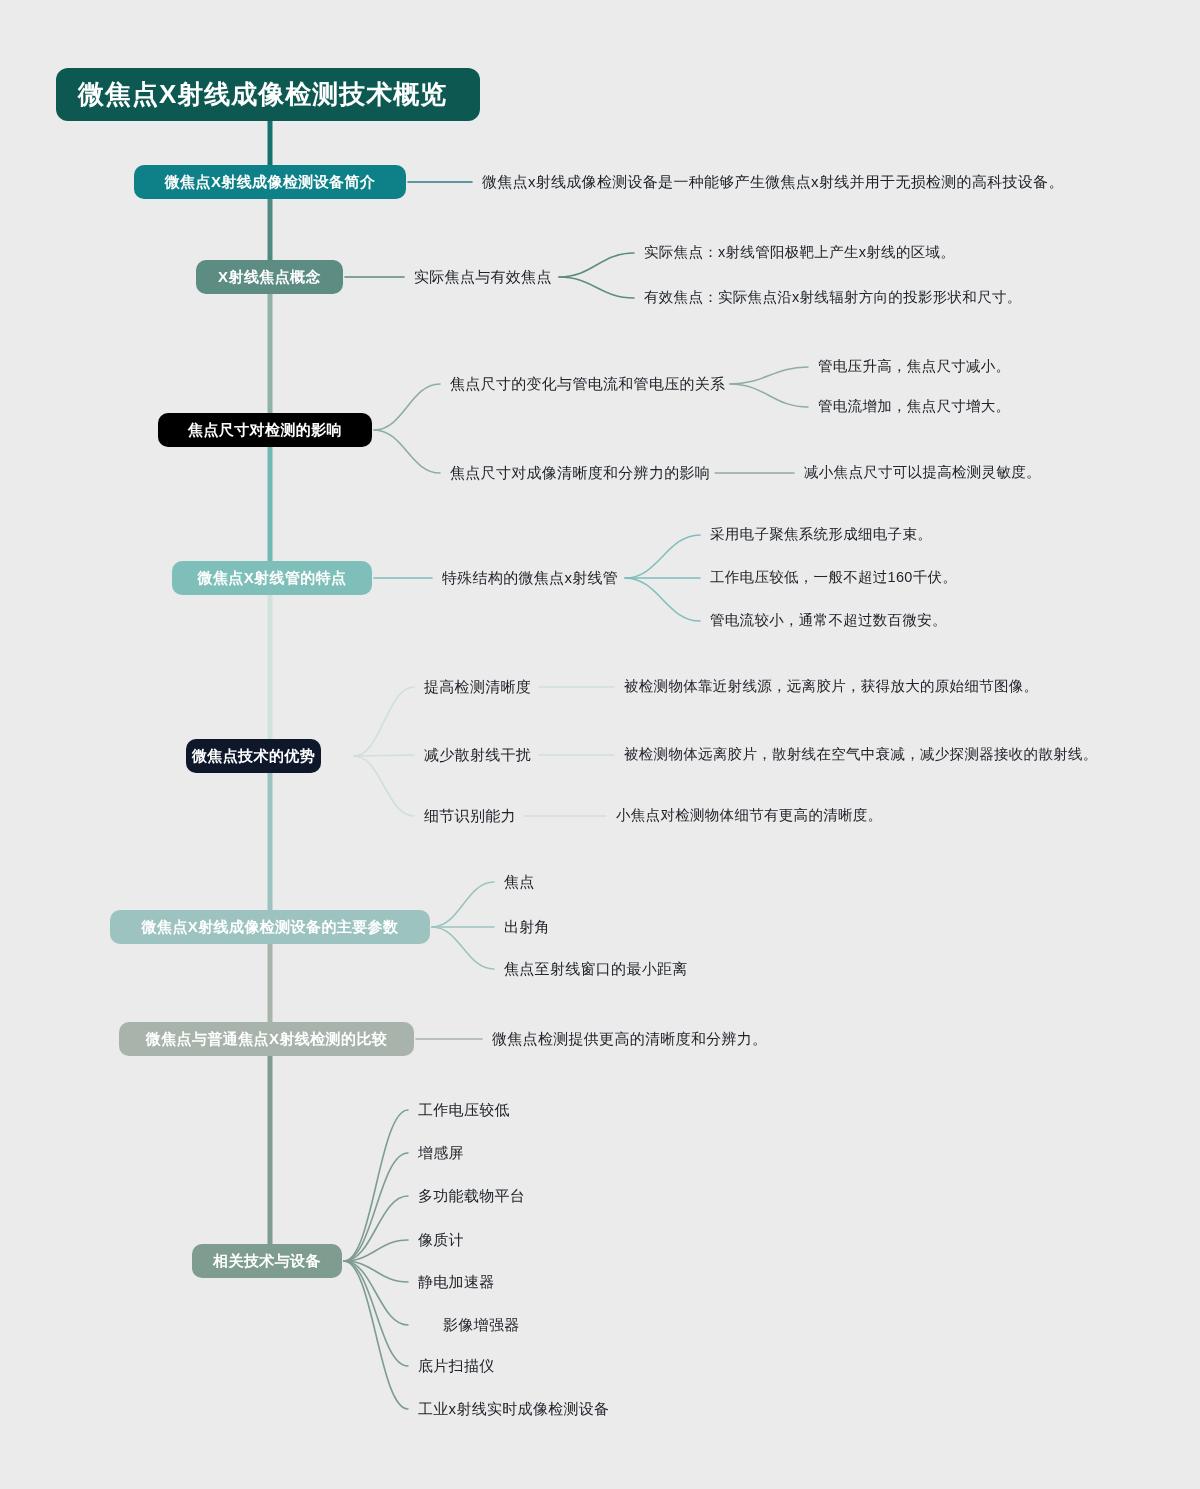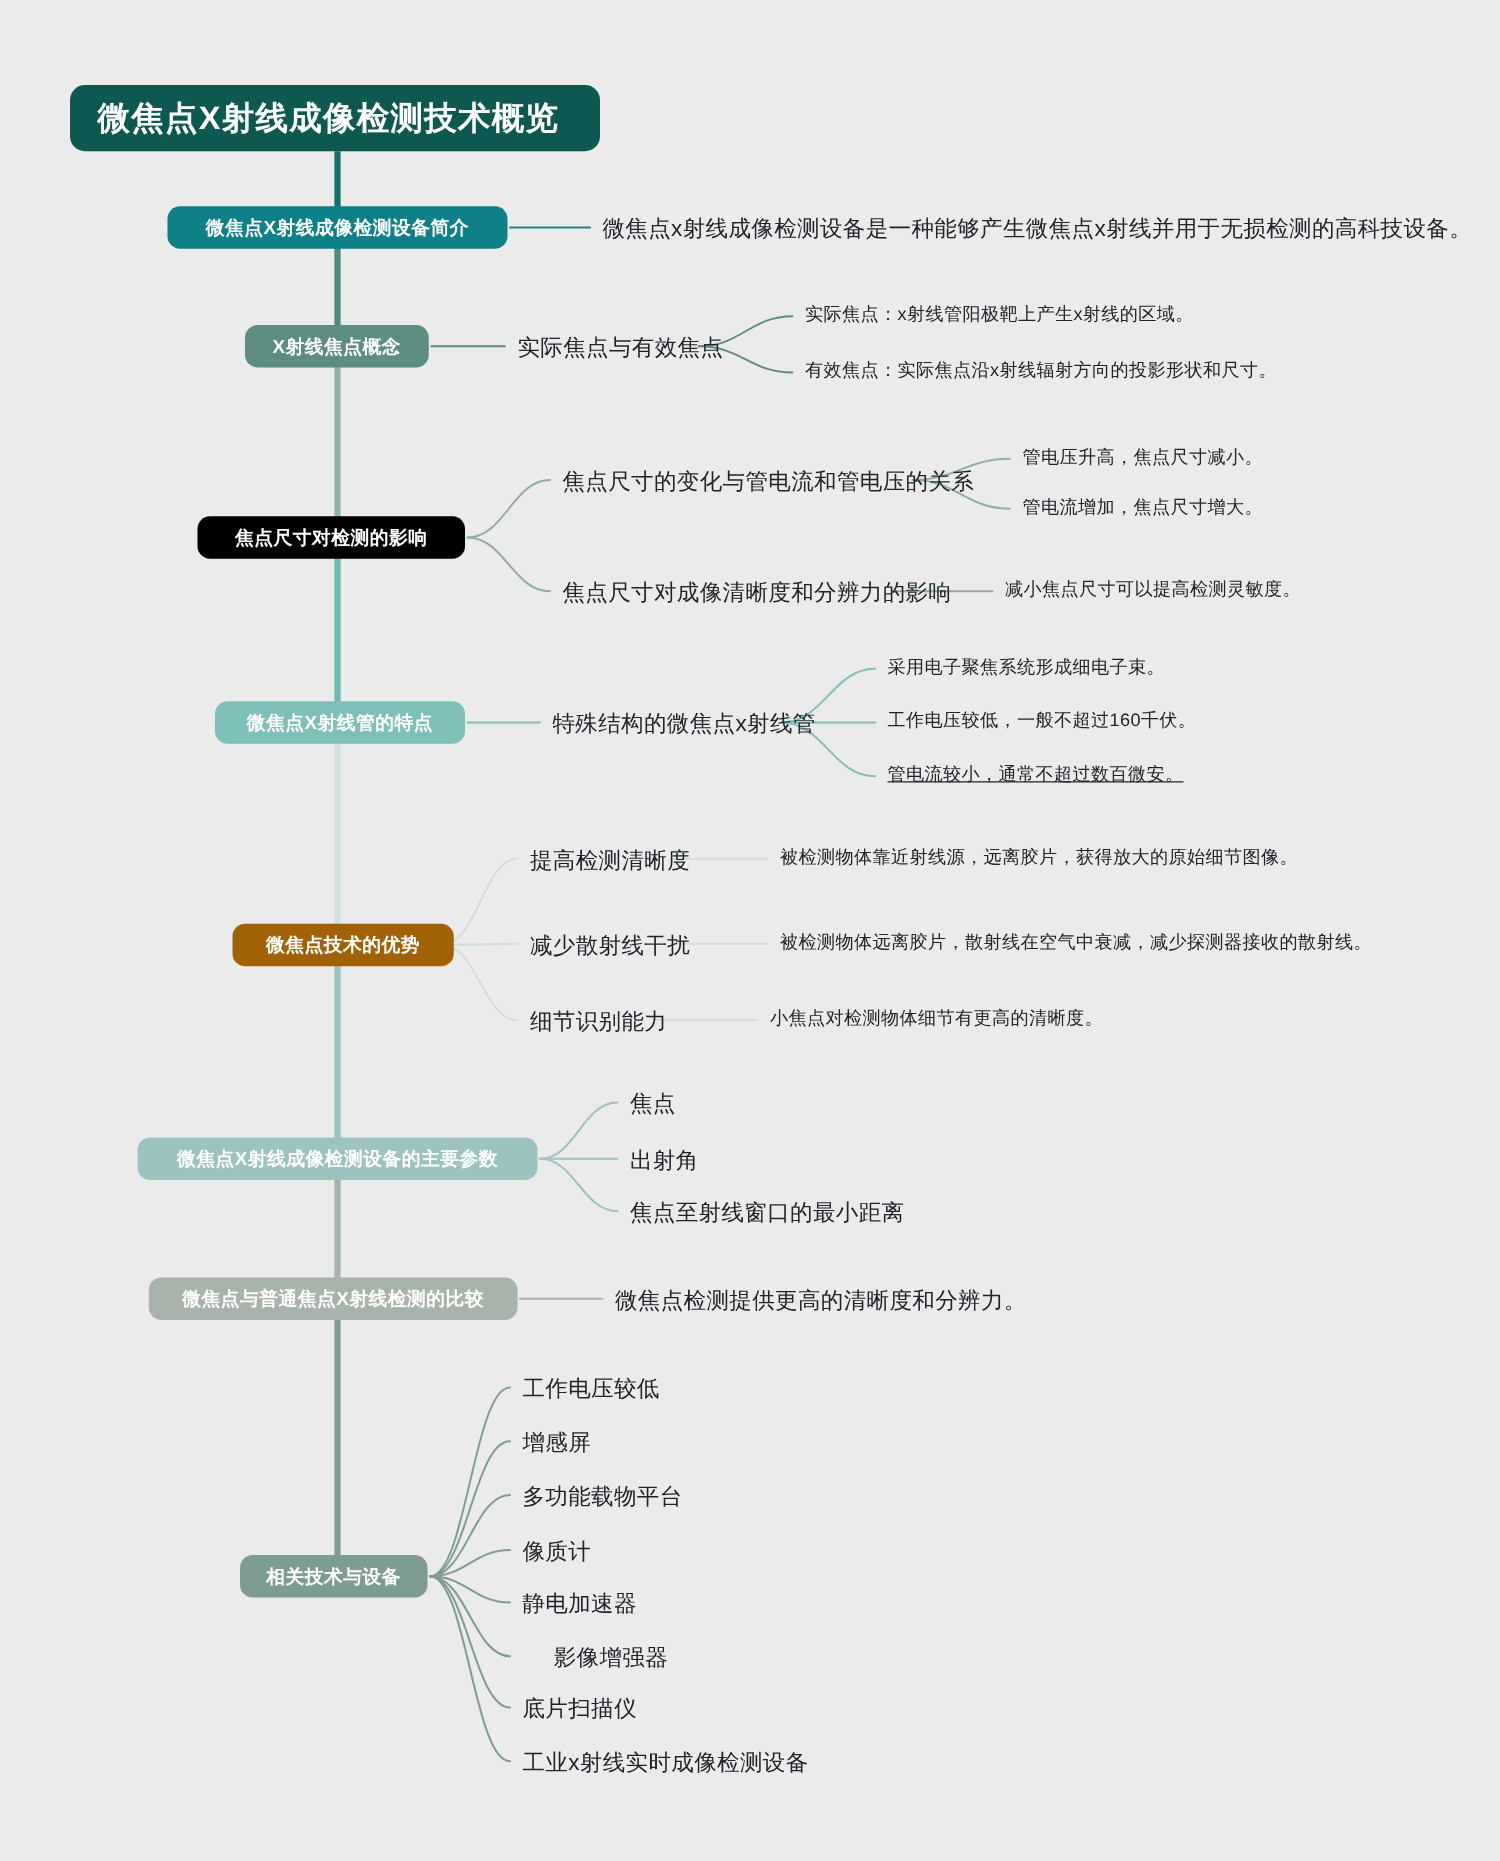--- a/index.html
+++ b/index.html
@@ -41,21 +41,21 @@
     letter-spacing: 1px;
     padding: 0 22px;
   }
   .branch {
     font-size: 15px;
     padding: 0 18px;
     height: 34px;
   }
   .leaf {
     position: absolute;
-    font-size: 18px;
+    font-size: 15px;
     color: #20242a;
     white-space: nowrap;
     line-height: 1;
     z-index: 3;
     letter-spacing: 0.3px;
   }
   .leaf.sub { font-size: 14.5px; }
 </style>
 </head>
 <body>
@@ -112,22 +112,22 @@
     <div class="node branch" style="left: 158px; top: 413px; width: 214px; background: #000000; font-family: Liberation Mono, monospace;">焦点尺寸对检测的影响</div>
     <div class="leaf" style="left: 450px; top: 376px;">焦点尺寸的变化与管电流和管电压的关系</div>
     <div class="leaf sub" style="left: 818px; top: 359px;">管电压升高，焦点尺寸减小。</div>
     <div class="leaf sub" style="left: 818px; top: 399px;">管电流增加，焦点尺寸增大。</div>
     <div class="leaf" style="left: 450px; top: 465px;">焦点尺寸对成像清晰度和分辨力的影响</div>
     <div class="leaf sub" style="left: 804px; top: 465px;">减小焦点尺寸可以提高检测灵敏度。</div>
     <div class="node branch" style="left: 172px; top: 561px; width: 200px; background: rgb(127, 191, 186);">微焦点X射线管的特点</div>
     <div class="leaf" style="left: 442px; top: 570px;">特殊结构的微焦点x射线管</div>
     <div class="leaf sub" style="left: 710px; top: 527px;">采用电子聚焦系统形成细电子束。</div>
     <div class="leaf sub" style="left: 710px; top: 570px;">工作电压较低，一般不超过160千伏。</div>
-    <div class="leaf sub" style="left: 710px; top: 613px; text-decoration: underline;">管电流较小，通常不超过数百微安。</div>
-    <div class="node branch" style="left: 186px; top: 739px; width: 177px; background: #a16207; color: rgb(255, 255, 255);">微焦点技术的优势</div>
+    <div class="leaf sub" style="left: 710px; top: 613px;">管电流较小，通常不超过数百微安。</div>
+    <div class="node branch" style="left: 186px; top: 739px; width: 135px; background: #0f172a; color: rgb(255, 255, 255);">微焦点技术的优势</div>
     <div class="leaf" style="left: 424px; top: 679px;">提高检测清晰度</div>
     <div class="leaf sub" style="left: 624px; top: 679px;">被检测物体靠近射线源，远离胶片，获得放大的原始细节图像。</div>
     <div class="leaf" style="left: 424px; top: 747px;">减少散射线干扰</div>
     <div class="leaf sub" style="left: 624px; top: 747px;">被检测物体远离胶片，散射线在空气中衰减，减少探测器接收的散射线。</div>
     <div class="leaf" style="left: 424px; top: 808px;">细节识别能力</div>
     <div class="leaf sub" style="left: 616px; top: 808px;">小焦点对检测物体细节有更高的清晰度。</div>
     <div class="node branch" style="left: 110px; top: 910px; width: 320px; background: rgb(156, 195, 192);">微焦点X射线成像检测设备的主要参数</div>
     <div class="leaf" style="left: 504px; top: 874px;">焦点</div>
     <div class="leaf" style="left: 504px; top: 919px;">出射角</div>
     <div class="leaf" style="left: 504px; top: 961px;">焦点至射线窗口的最小距离</div>

